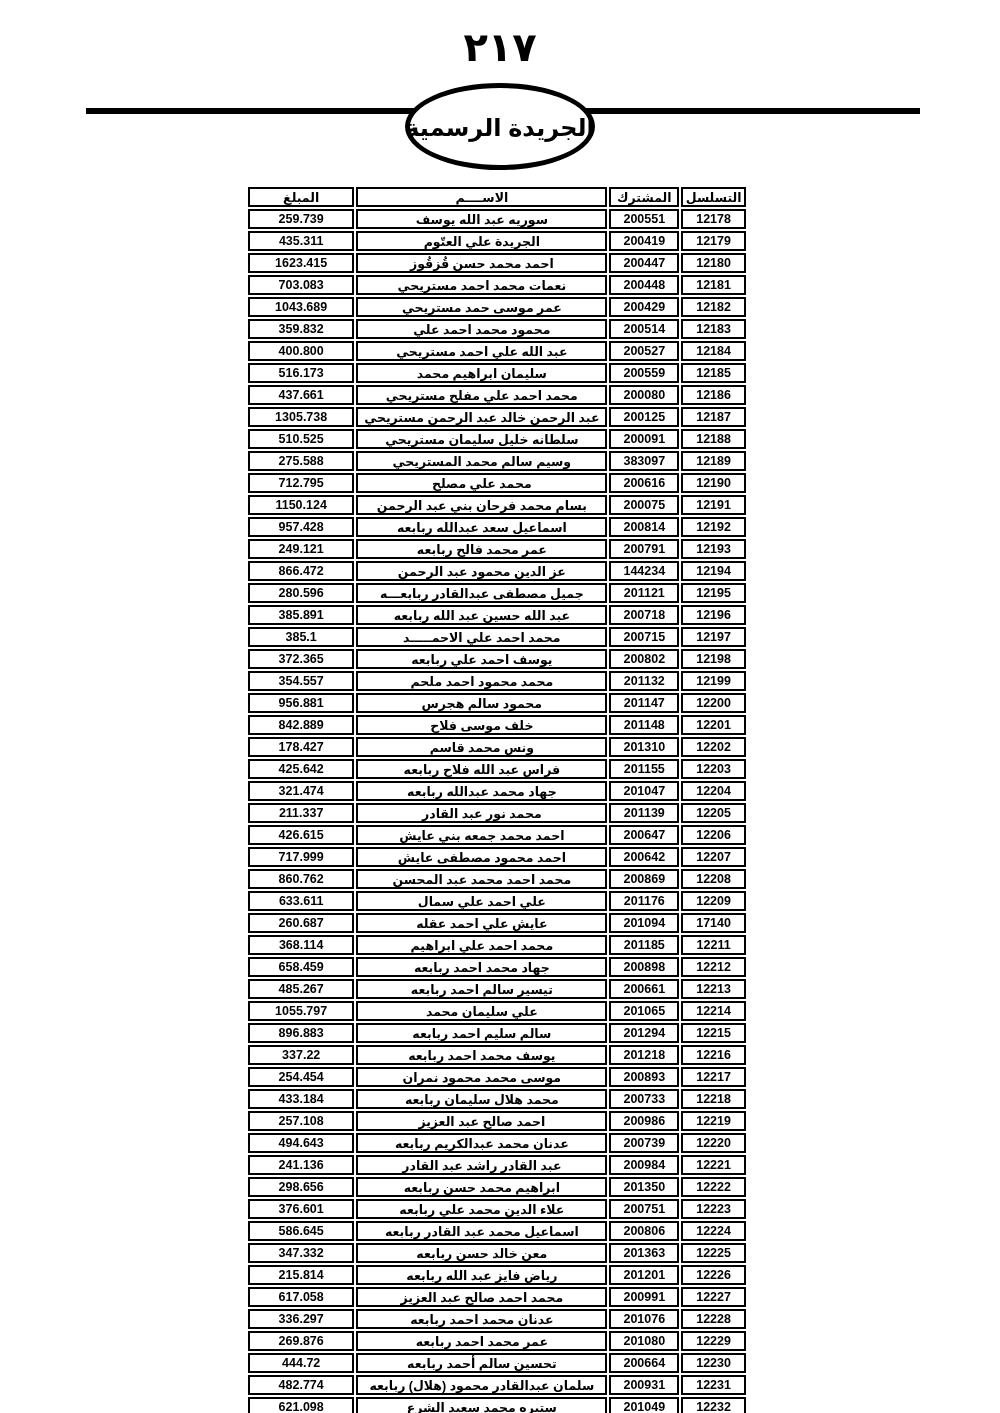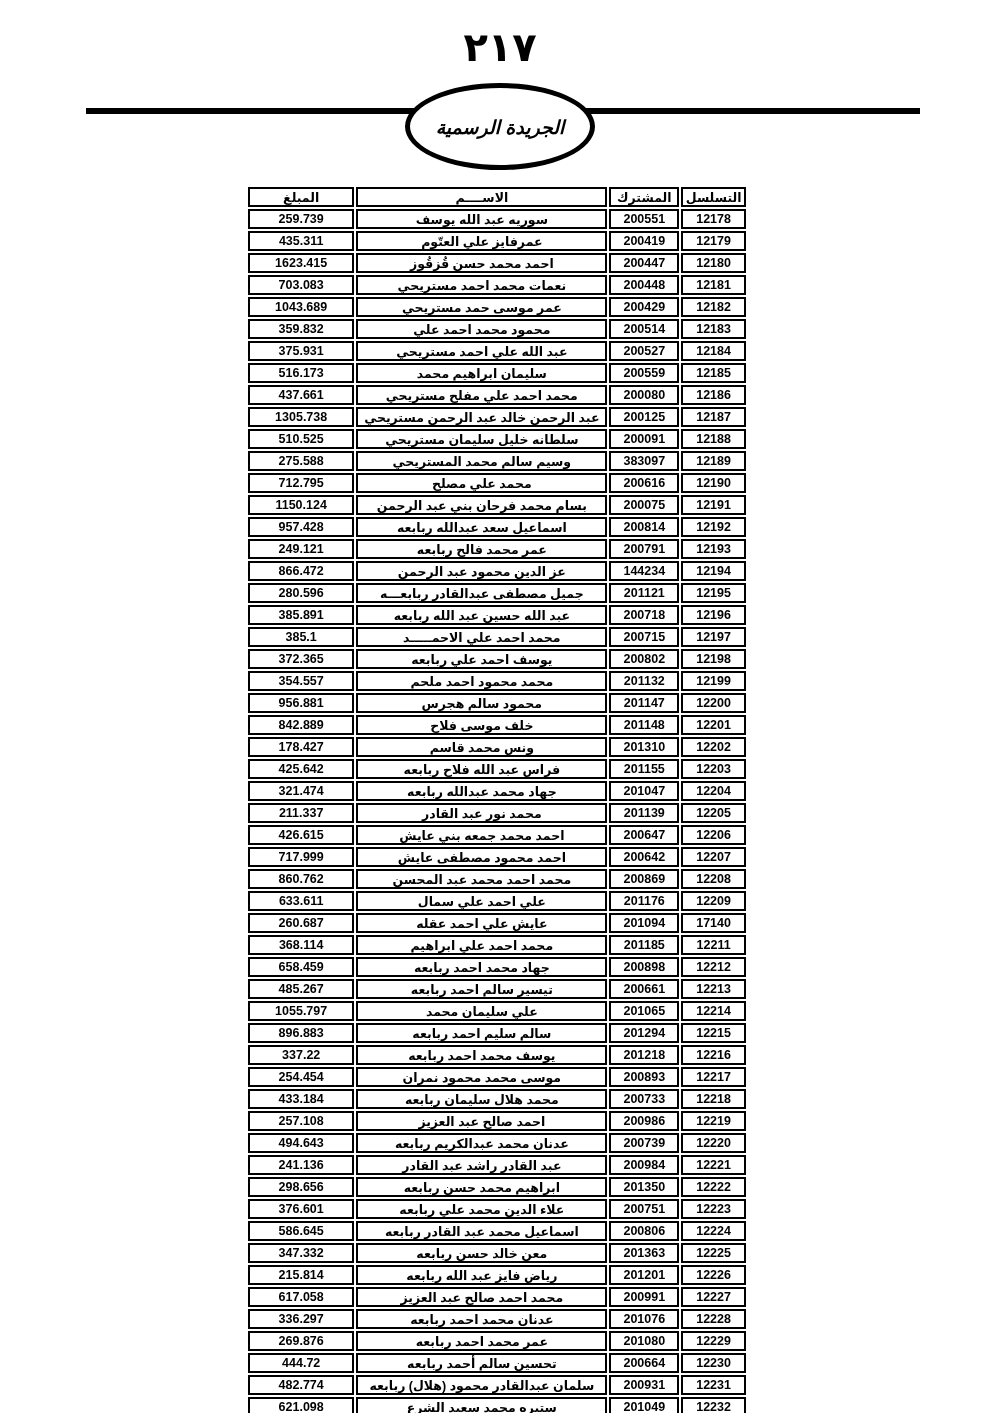--- a/index.html
+++ b/index.html
@@ -40,26 +40,25 @@
     background: #ffffff;
     border: 5px solid #000000;
     border-radius: 50%;
     box-sizing: border-box;
     display: flex;
     align-items: center;
     justify-content: center;
     z-index: 2;
   }
   .banner-title {
-    font-size: 19px;
+    font-size: 24px;
     font-weight: bold;
     direction: rtl;
     white-space: nowrap;
     padding-top: 2px;
-    font-style: italic;
   }
   .records-table-wrap {
     position: absolute;
     top: 185px;
     left: 246px;
     width: 502px;
   }
   table.records {
     width: 100%;
     border-collapse: separate;
@@ -116,21 +115,21 @@
       <tbody>
           <tr>
       <td class="num">12178</td>
       <td class="num">200551</td>
       <td>سوريه عبد الله يوسف</td>
       <td class="num">259.739</td>
     </tr>
           <tr>
       <td class="num">12179</td>
       <td class="num">200419</td>
-      <td>عمرفايز علي العتّوم</td>
+      <td>الجريدة علي العتّوم</td>
       <td class="num">435.311</td>
     </tr>
           <tr>
       <td class="num">12180</td>
       <td class="num">200447</td>
       <td>احمد محمد حسن قُزقُوز</td>
       <td class="num">1623.415</td>
     </tr>
           <tr>
       <td class="num">12181</td>
@@ -147,21 +146,21 @@
           <tr>
       <td class="num">12183</td>
       <td class="num">200514</td>
       <td>محمود محمد احمد علي</td>
       <td class="num">359.832</td>
     </tr>
           <tr>
       <td class="num">12184</td>
       <td class="num">200527</td>
       <td>عبد الله علي احمد مستريحي</td>
-      <td class="num">375.931</td>
+      <td class="num">400.800</td>
     </tr>
           <tr>
       <td class="num">12185</td>
       <td class="num">200559</td>
       <td>سليمان ابراهيم محمد</td>
       <td class="num">516.173</td>
     </tr>
           <tr>
       <td class="num">12186</td>
       <td class="num">200080</td>

